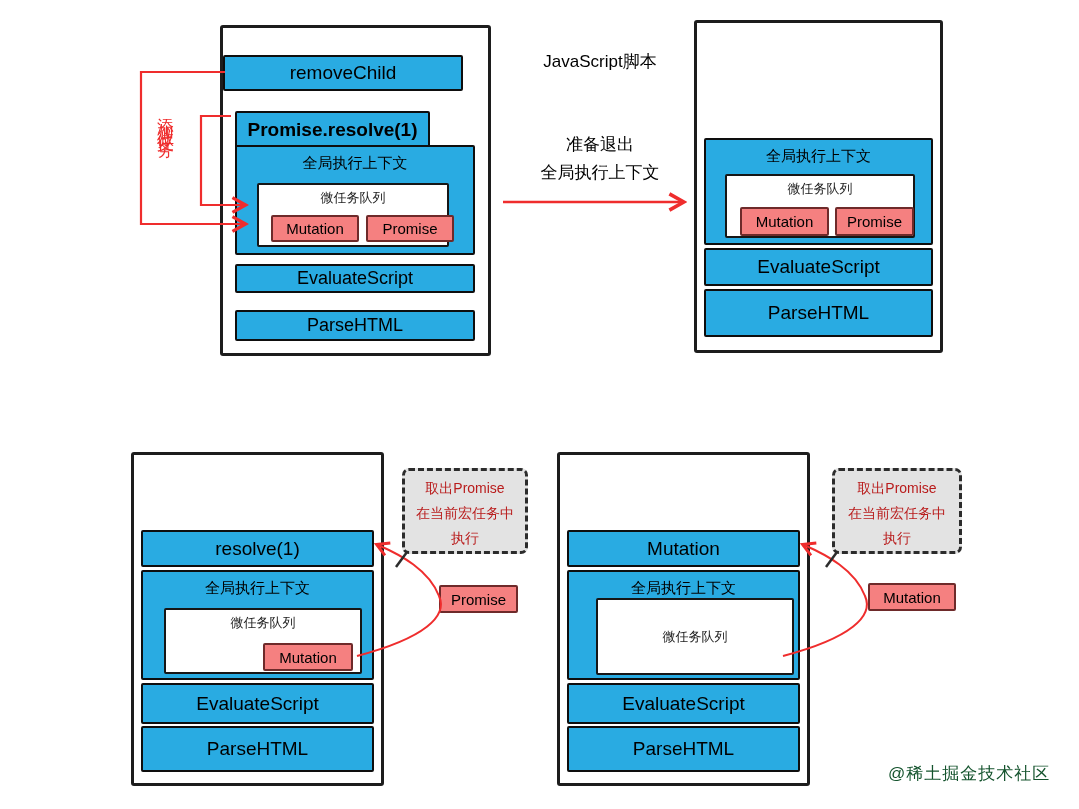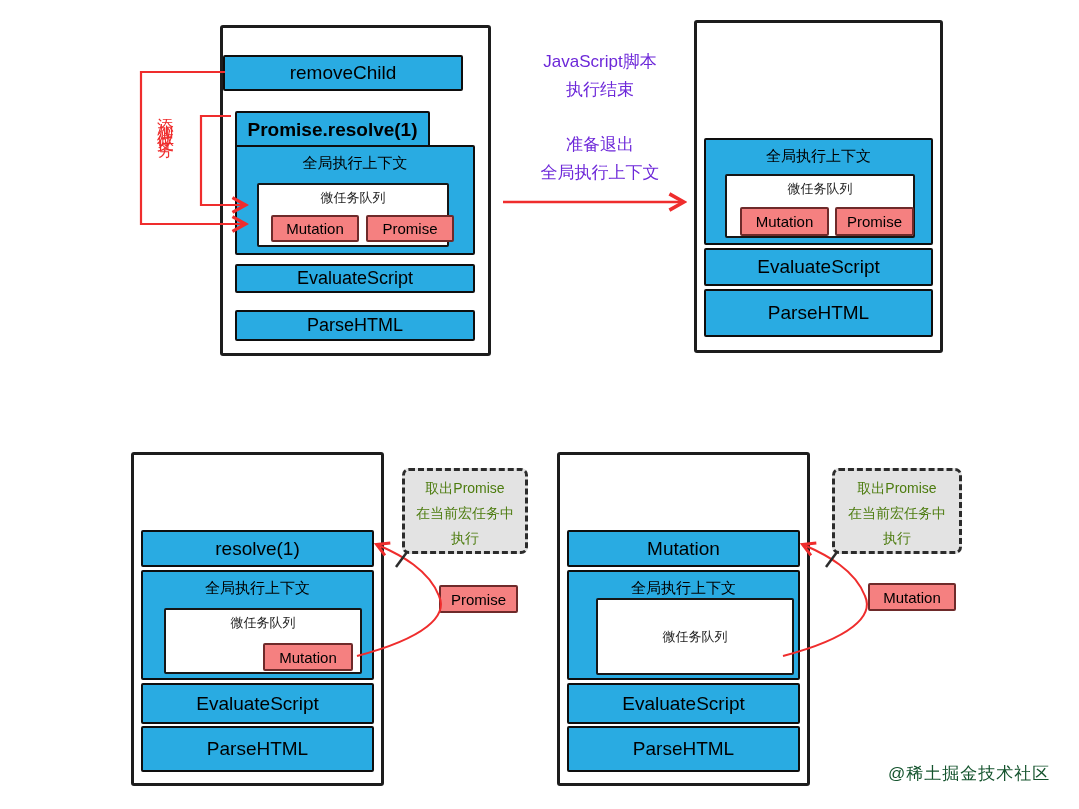--- a/index.html
+++ b/index.html
@@ -24,23 +24,23 @@
   .queue.centered .queue-label{padding-top:0;}
   .chip{
     position:absolute;background:#f58080;border:2px solid #6e2a2a;border-radius:2px;
     display:flex;align-items:center;justify-content:center;font-size:15px;color:#000;
     box-sizing:border-box;white-space:nowrap;
   }
   .chip.floating{position:absolute;}
   .note{
     position:absolute;background:#e3e3e3;border:3px dashed #2c2c2c;border-radius:7px;
     text-align:center;font-size:14px;line-height:25px;padding-top:5px;box-sizing:border-box;
-    color:#4d7c0f;
+    color:#b91c1c;
   }
-  .midtext{position:absolute;text-align:center;font-size:17px;line-height:28px;color:#6d28d9;}
+  .midtext{position:absolute;text-align:center;font-size:17px;line-height:28px;color:#000000;}
   .vtext{
     position:absolute;color:#ef2d2d;font-size:17px;letter-spacing:6px;
     writing-mode:vertical-rl;text-orientation:upright;line-height:18px;
   }
   .watermark{position:absolute;color:#14532d;font-size:17px;letter-spacing:1px;}
   svg.overlay{position:absolute;left:0;top:0;z-index:10;pointer-events:none;}
 </style>
 </head>
 <body>
 
@@ -96,21 +96,20 @@
       </div>
     </div>
     <div class="bbox" style="left:7px;top:228px;width:233px;height:41px;">EvaluateScript</div>
     <div class="bbox" style="left:7px;top:271px;width:233px;height:46px;">ParseHTML</div>
   </div>
 
   <div class="vtext" style="left:156px;top:104px;height:130px;">添加微任务</div>
 
   <div class="midtext" style="left:500px;top:48px;width:200px;">
     <div>JavaScript脚本</div>
-    <div>执行结束</div>
   </div>
 
   <div class="midtext" style="left:497px;top:131px;width:206px;">
     <div>准备退出</div>
     <div>全局执行上下文</div>
   </div>
 
   <div class="note" style="left:402px;top:468px;width:126px;height:86px;">
     <div>取出Promise</div>
     <div>在当前宏任务中</div>

